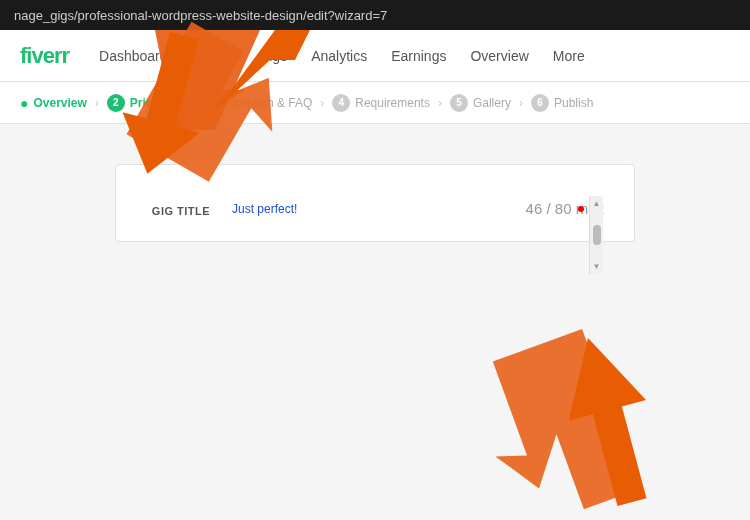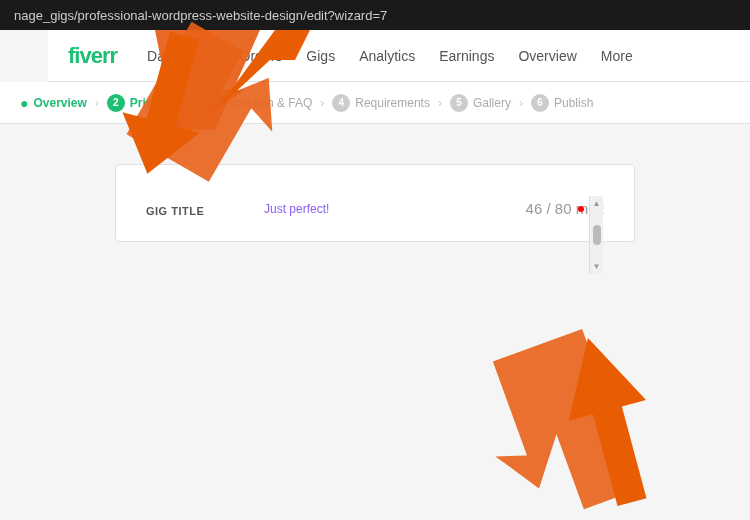--- a/index.html
+++ b/index.html
@@ -27,21 +27,20 @@
     }
 
     
     .nav-bar {
       background: #fff;
       border-bottom: 1px solid #e0e0e0;
       display: flex;
       align-items: center;
       padding: 8px 20px;
       height: 52px;
-      margin-left: 48px;
     }
     .nav-logo {
       font-size: 22px;
       font-weight: bold;
       color: #1dbf73;
       margin-right: 30px;
       letter-spacing: -1px;
     }
     .nav-items {
       display: flex;
@@ -125,21 +124,21 @@
     }
     .form-label {
       font-size: 11px;
       font-weight: bold;
       color: #555;
       text-transform: uppercase;
       letter-spacing: 0.5px;
       white-space: nowrap;
       padding-top: 10px;
       width: 70px;
-      text-align: left;
+      text-align: center;
     }
     .form-input-wrap {
       flex: 1;
       position: relative;
     }
     .scrollbar-indicator {
       position: absolute;
       right: 1px;
       top: 1px;
       width: 14px;
@@ -167,22 +166,21 @@
       margin: 2px auto;
     }
     .char-count-row {
       display: flex;
       justify-content: space-between;
       align-items: center;
       margin-top: 5px;
     }
     .just-perfect {
       font-size: 12px;
-      color: #8b5cf6;
-      margin-left: 32px;
+      color: #1d4ed8;
     }
     .char-count {
       font-size: 15px;
       color: #999;
     }
     .red-dot {
       width: 6px;
       height: 6px;
       background: red;
       border-radius: 50%;

